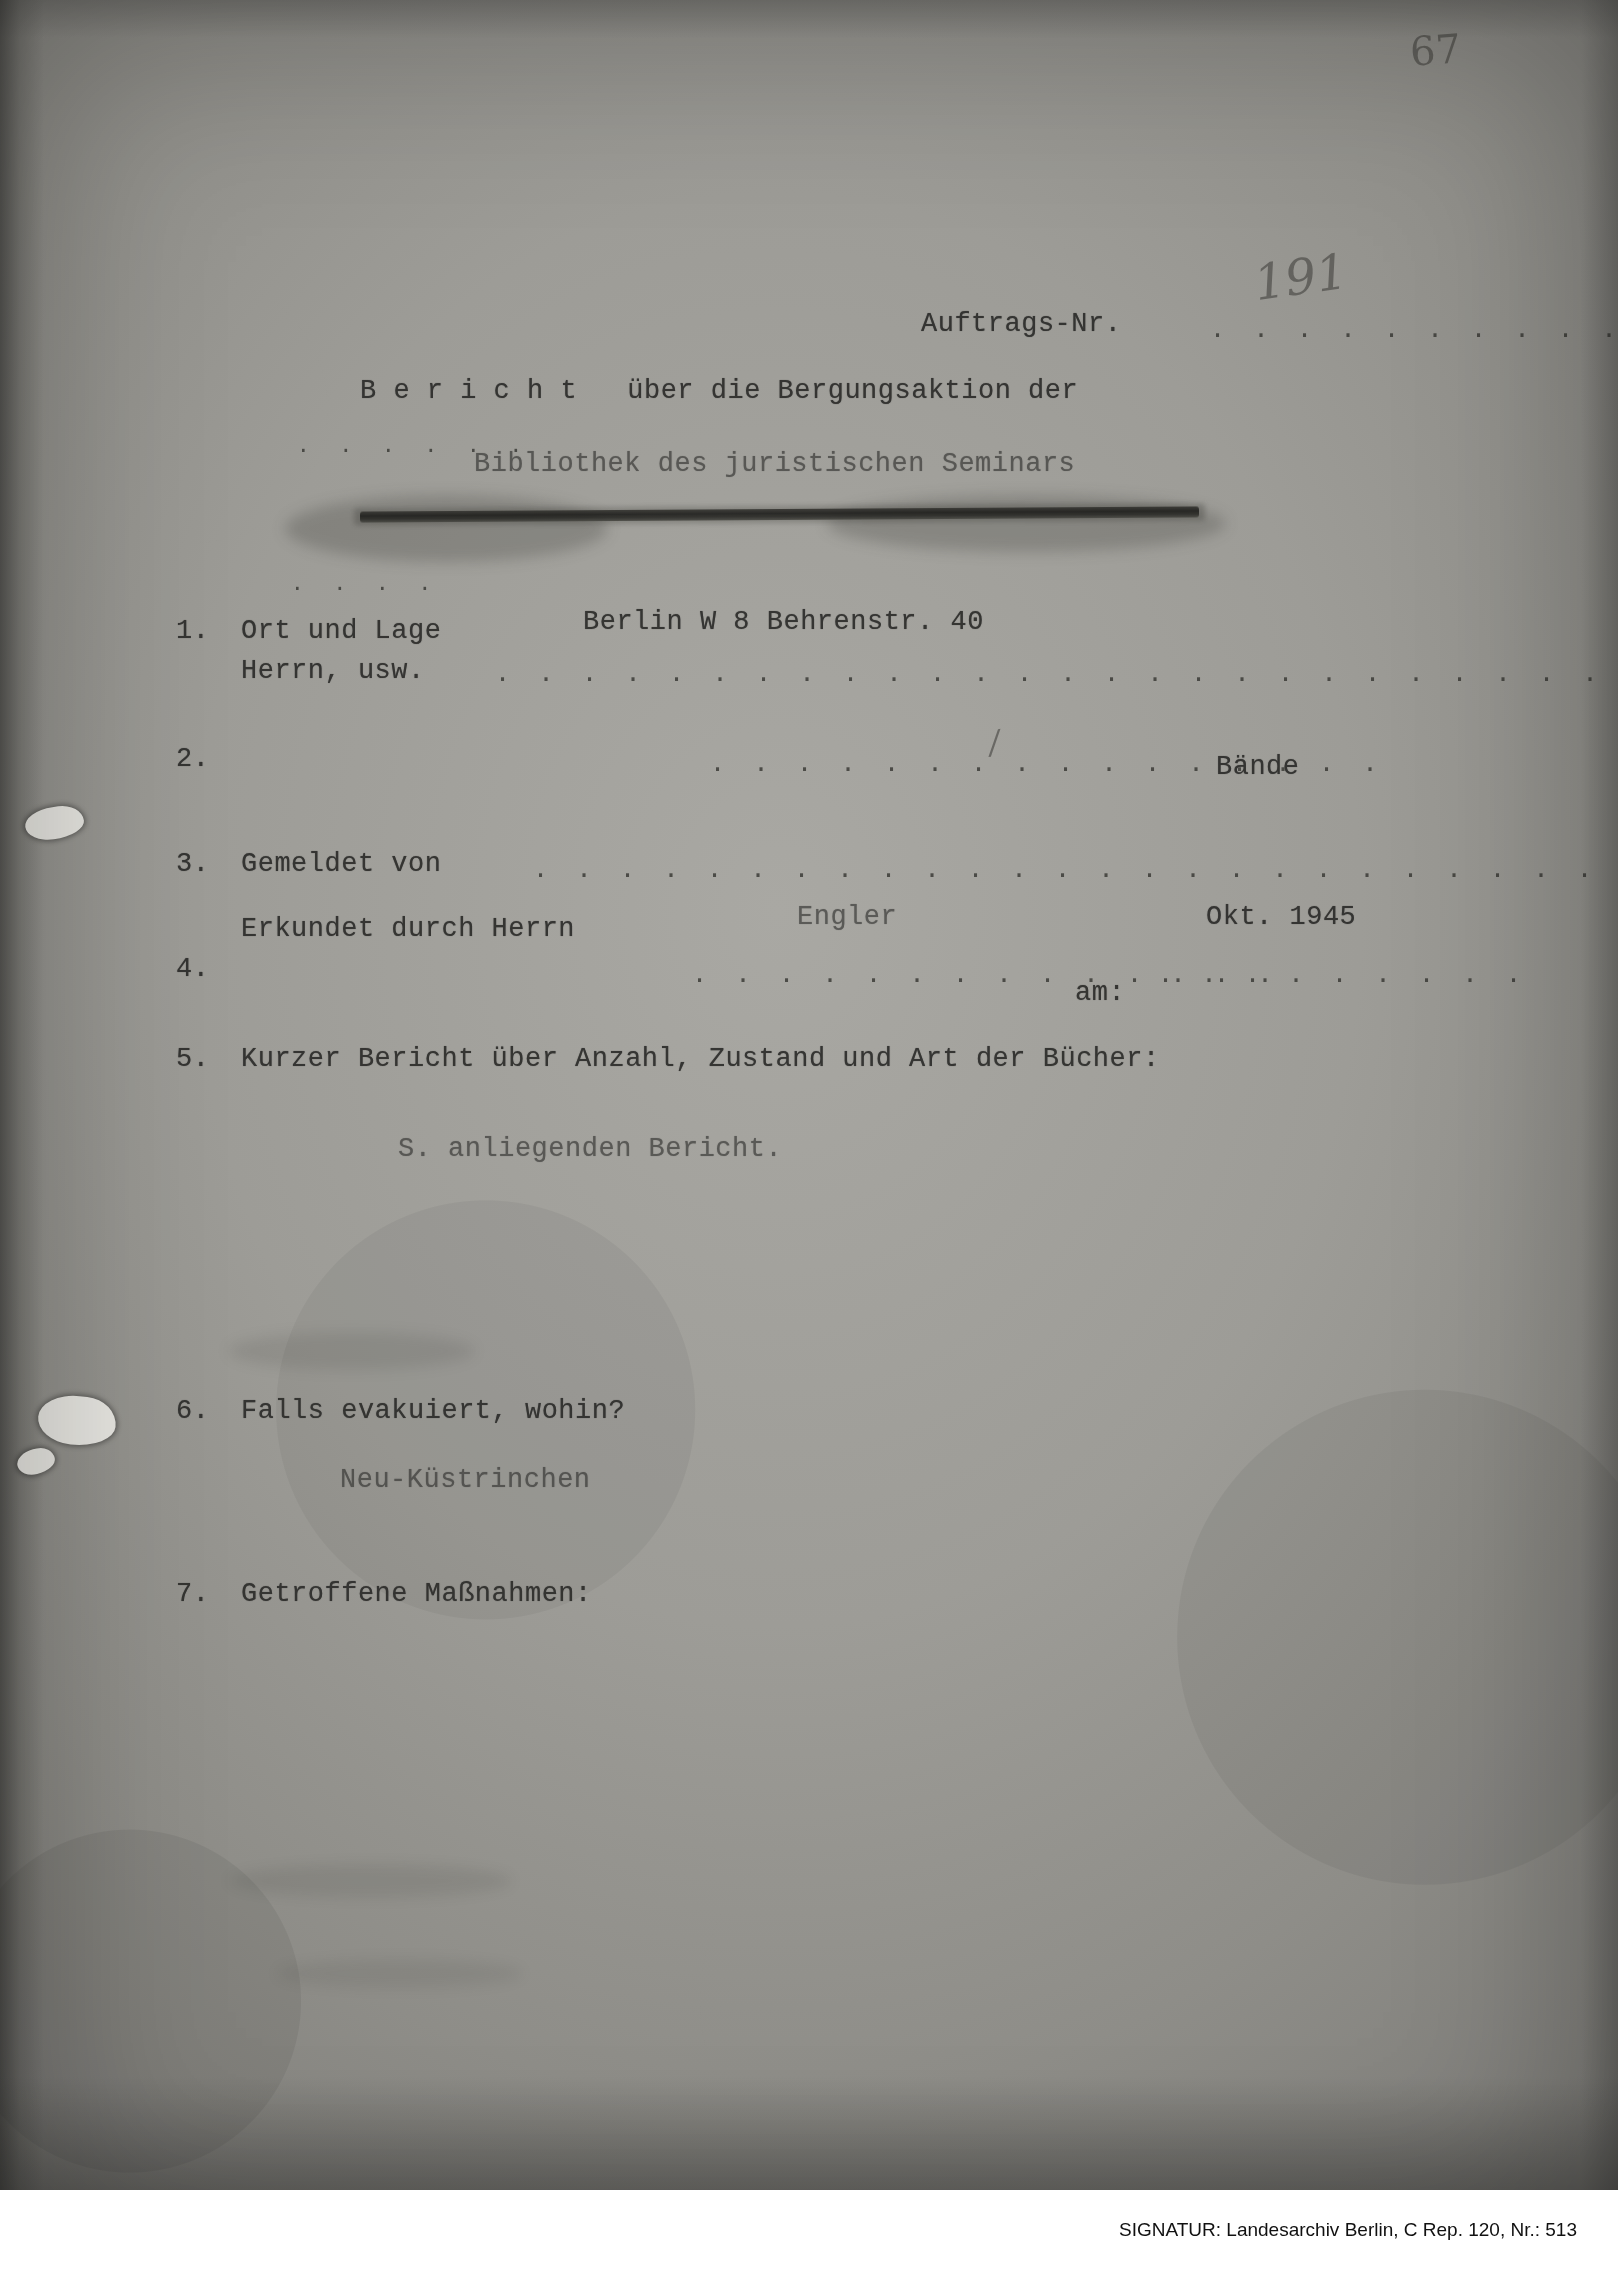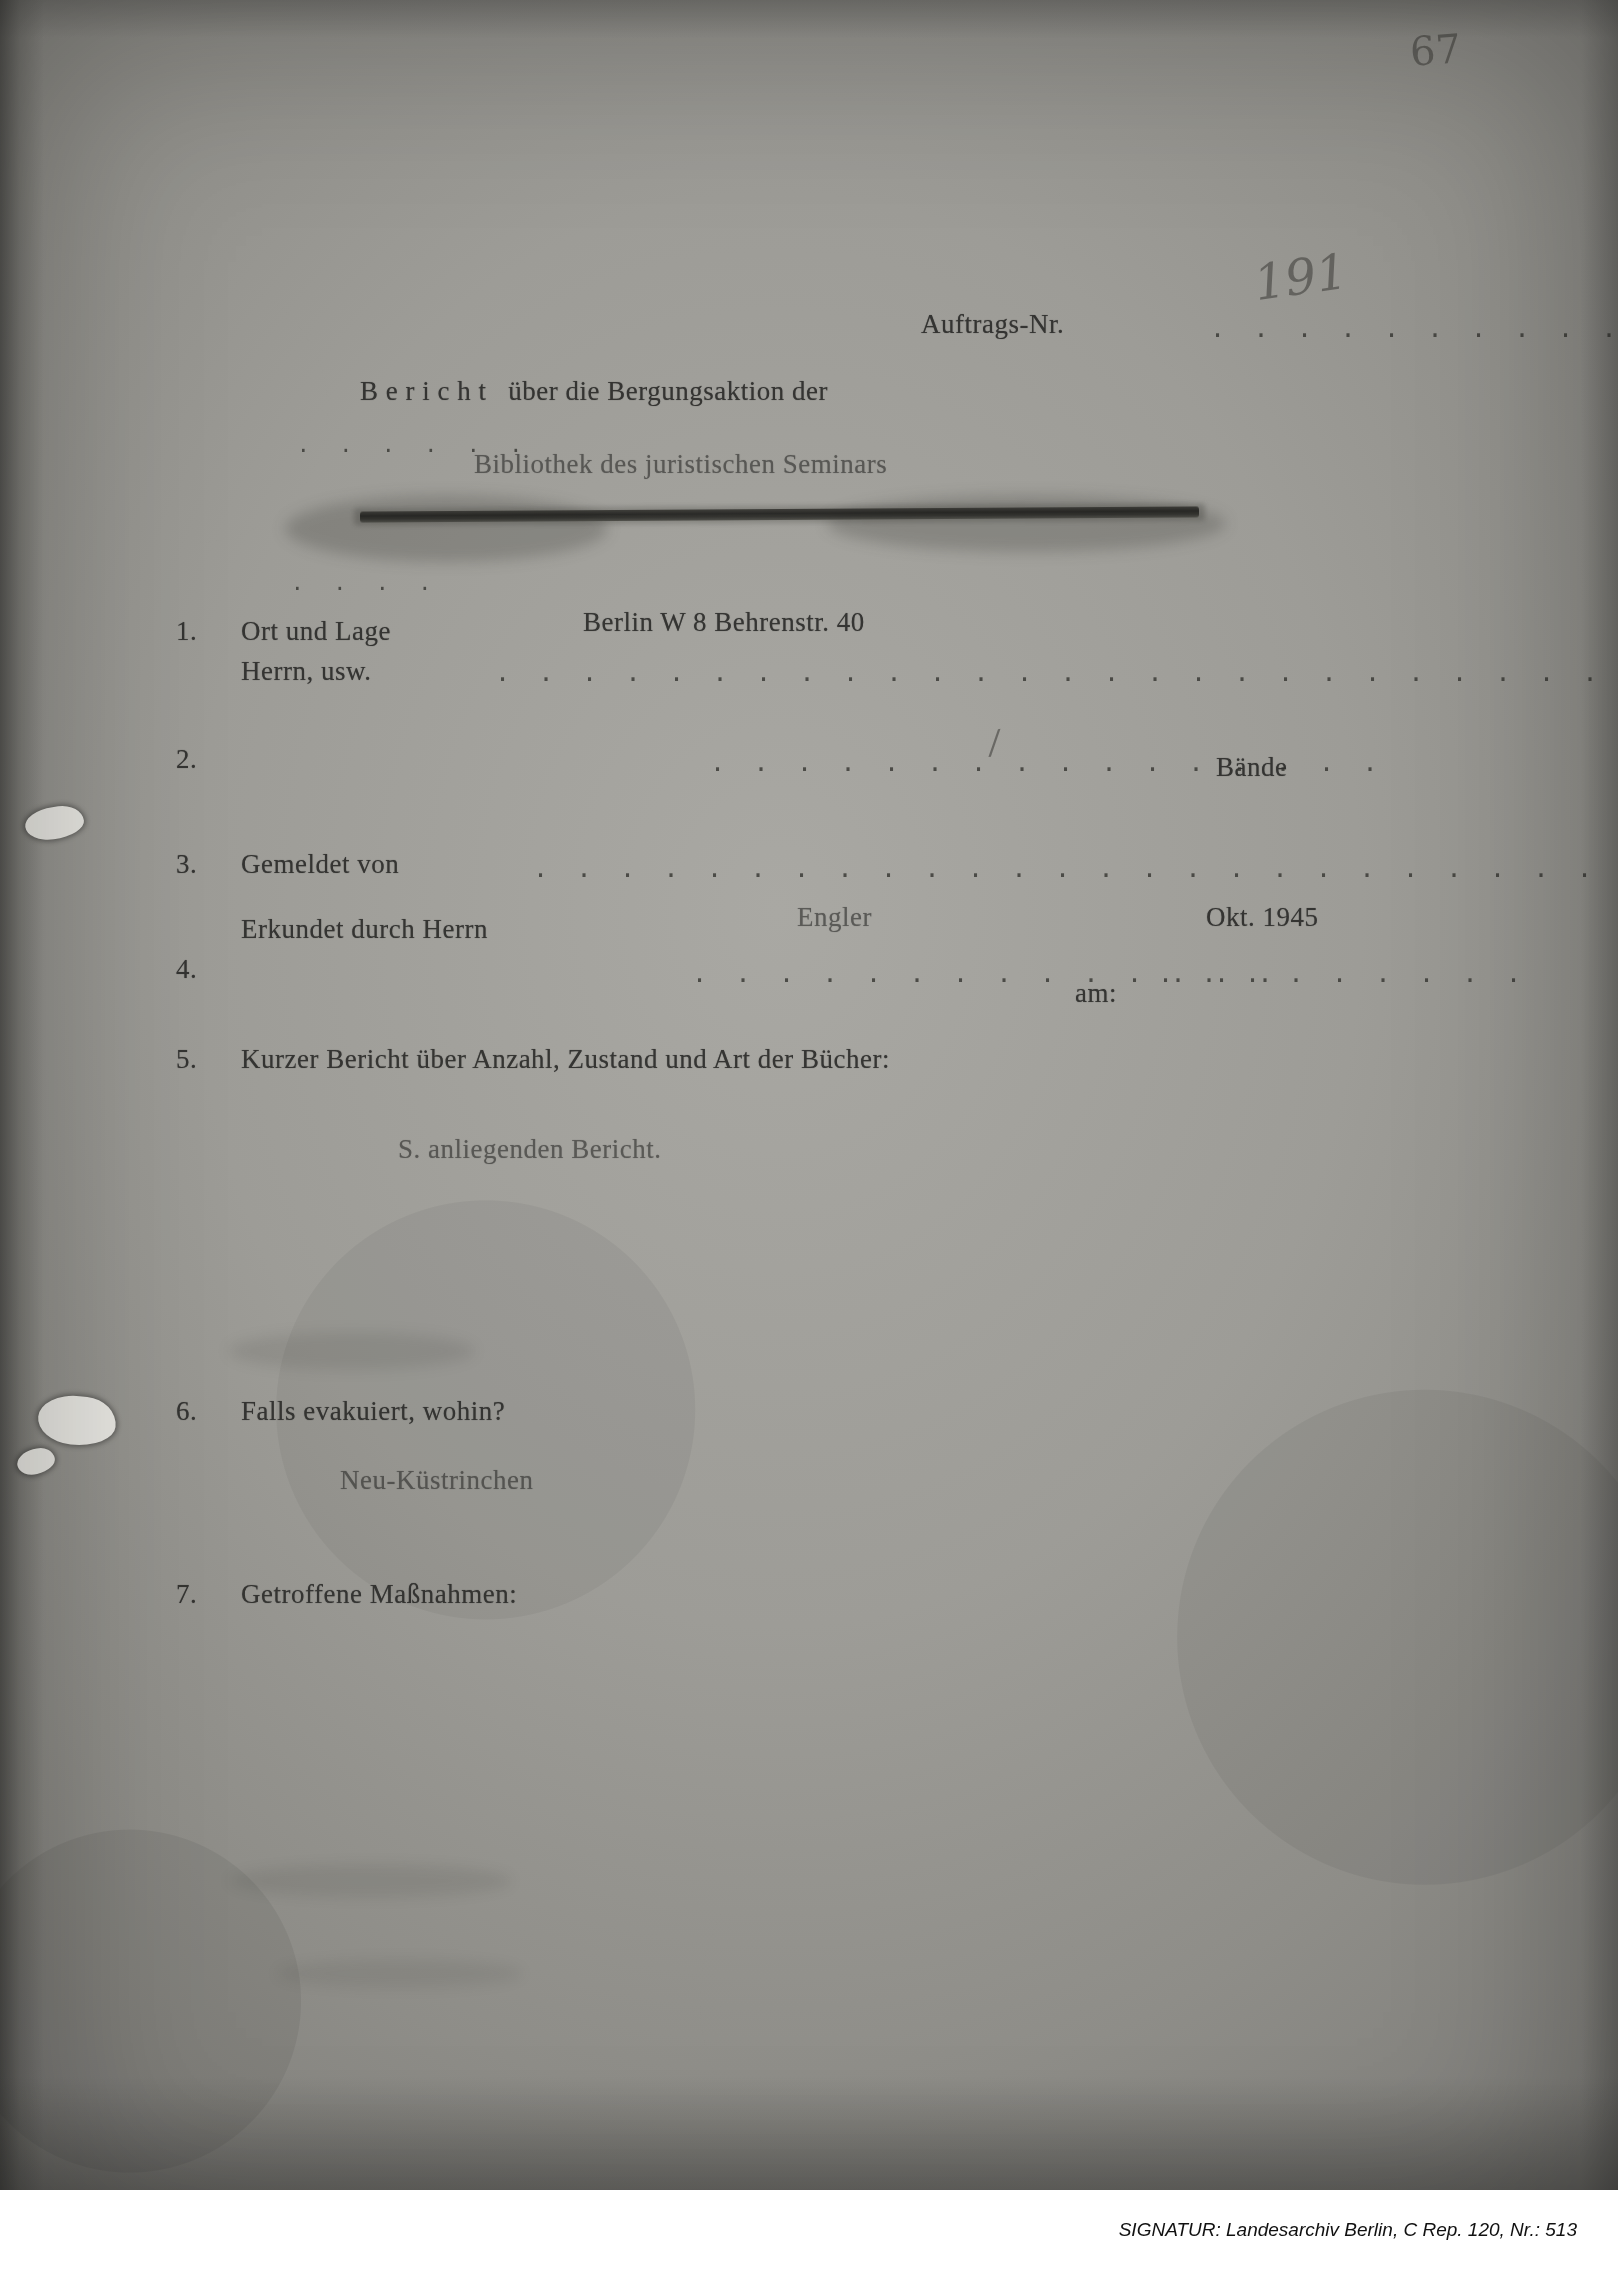--- a/index.html
+++ b/index.html
@@ -80,21 +80,21 @@
     box-shadow: 0 0 5.7px 1.9px rgba(0,0,0,.35);
     pointer-events: none;
   }
   .tear.t1 { left: 25px;  top: 807px;  width: 59px; height: 32px; transform: rotate(-8deg); }
   .tear.t2 { left: 38px;  top: 1396px; width: 78px; height: 49px; transform: rotate(6deg); }
   .tear.t3 { left: 17px;  top: 1449px; width: 38px; height: 25px; transform: rotate(-14deg); }
 
   
   .typed {
     position: absolute;
-    font-family: Liberation Serif, serif;
+    font-family: Liberation Mono, monospace;
     color: #2c2c2a;
     white-space: pre;
     letter-spacing: 0.5px;
     text-shadow: 0 0 1.1px rgba(0,0,0,.45), 0.5px 0.4px 0 rgba(255,255,255,.12);
     opacity: .92;
   }
   .fade { opacity: .62; }
   .fainter { opacity: .48; }
 
   .s28 { font-size: 27px; }
@@ -163,21 +163,21 @@
     width: 1619px; height: 84px;
     background: #ffffff;
     color: #111;
     font-family: "Liberation Sans", sans-serif;
     font-size: 19px;
   }
   #caption .left {
     position: absolute; left: 42px; top: 13.3px; line-height: 28.5px;
   }
   #caption .right {
-    position: absolute; right: 42px; top: 28.5px; text-align: right; font-style: italic;
+    position: absolute; right: 42px; top: 28.5px; text-align: right;
   }
 </style>
 </head>
 <body>
 
 <div id="scan">
 
   <div id="grain"></div>
 
   <div class="edge-top"></div>

